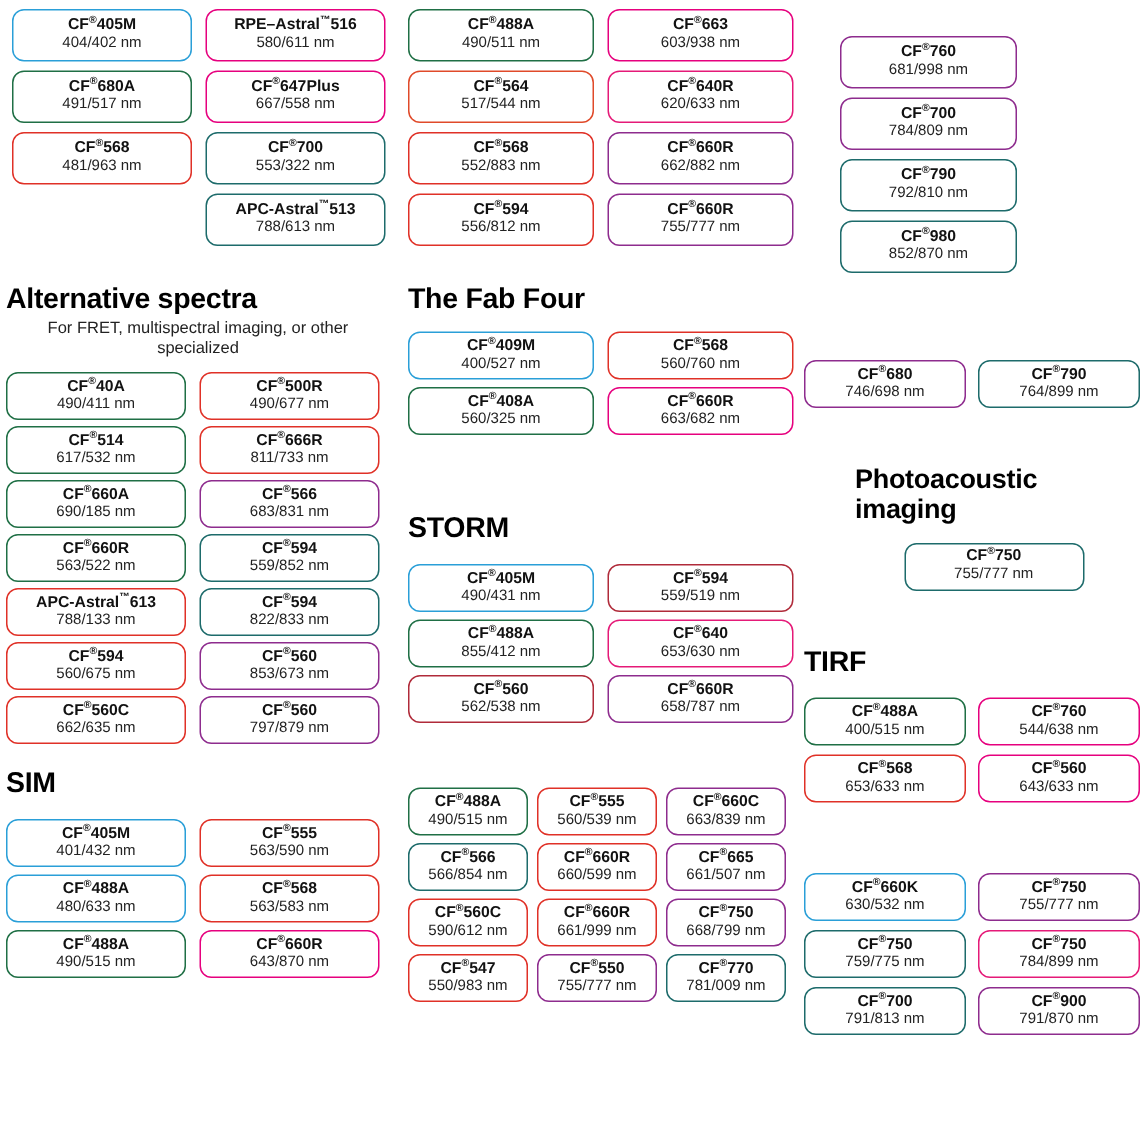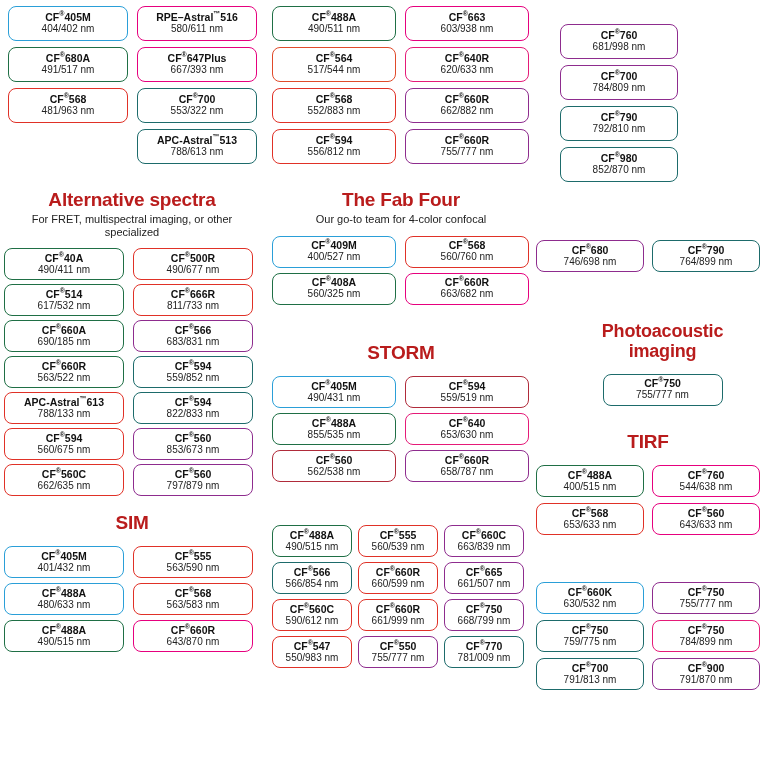--- a/index.html
+++ b/index.html
@@ -11,23 +11,23 @@
     overflow:hidden;
     position:relative;
   }
   .canvas{position:relative;width:764px;height:764px;}
 
   
   .group{position:absolute;}
 
   
   .sec-title{
-    text-align:center;
+    text-align:left;
     font-weight:bold;
-    color:#b91c1c;
+    color:#000000;
     letter-spacing:-0.2px;
     line-height:1.1;
   }
   .sec-title.lg{font-size:19px;}
   .sec-title.md{font-size:18px;}
   .sec-sub{
     text-align:center;
     font-size:11px;
     color:#222;
     margin-top:2px;
@@ -78,21 +78,21 @@
         <div class="chip" style="width: 120px; height: 35px; border-color: rgb(230, 0, 126);">
           <div class="name"><span>RPE–Astral</span><sup>™</sup><span>516</span></div>
           <div class="spec">580/611 nm</div>
         </div>
         <div class="chip" style="width: 120px; height: 35px; border-color: rgb(31, 111, 69);">
           <div class="name"><span>CF</span><sup>®</sup><span>680A</span></div>
           <div class="spec">491/517 nm</div>
         </div>
         <div class="chip" style="width: 120px; height: 35px; border-color: rgb(230, 0, 126);">
           <div class="name"><span>CF</span><sup>®</sup><span>647Plus</span></div>
-          <div class="spec">667/393 nm</div>
+          <div class="spec">667/558 nm</div>
         </div>
         <div class="chip" style="width: 120px; height: 35px; border-color: rgb(224, 49, 39);">
           <div class="name"><span>CF</span><sup>®</sup><span>568</span></div>
           <div class="spec">481/963 nm</div>
         </div>
         <div class="chip" style="width: 120px; height: 35px; border-color: rgb(29, 107, 107);">
           <div class="name"><span>CF</span><sup>®</sup><span>700</span></div>
           <div class="spec">553/322 nm</div>
         </div>
         <div class="chip" style="width: 120px; height: 35px; border: 1.6px solid transparent; visibility: hidden;"></div>
@@ -249,21 +249,20 @@
         </div>
         <div class="chip" style="width: 120px; height: 32px; border-color: rgb(230, 0, 126);">
           <div class="name"><span>CF</span><sup>®</sup><span>660R</span></div>
           <div class="spec">643/870 nm</div>
         </div>
       </div>
   </div>
 
   <div class="group" style="left:272px;top:190px;width:258px;">
     <div class="sec-title lg">The Fab Four</div>
-    <div class="sec-sub">Our go-to team for 4-color confocal</div>
     <div class="chips" style="gap:5px 9px;margin-top:10px;">
         <div class="chip" style="width: 124px; height: 32px; border-color: rgb(42, 159, 216);">
           <div class="name"><span>CF</span><sup>®</sup><span>409M</span></div>
           <div class="spec">400/527 nm</div>
         </div>
         <div class="chip" style="width: 124px; height: 32px; border-color: rgb(224, 49, 39);">
           <div class="name"><span>CF</span><sup>®</sup><span>568</span></div>
           <div class="spec">560/760 nm</div>
         </div>
         <div class="chip" style="width: 124px; height: 32px; border-color: rgb(31, 111, 69);">
@@ -283,21 +282,21 @@
         <div class="chip" style="width: 124px; height: 32px; border-color: rgb(42, 159, 216);">
           <div class="name"><span>CF</span><sup>®</sup><span>405M</span></div>
           <div class="spec">490/431 nm</div>
         </div>
         <div class="chip" style="width: 124px; height: 32px; border-color: rgb(176, 43, 58);">
           <div class="name"><span>CF</span><sup>®</sup><span>594</span></div>
           <div class="spec">559/519 nm</div>
         </div>
         <div class="chip" style="width: 124px; height: 32px; border-color: rgb(31, 111, 69);">
           <div class="name"><span>CF</span><sup>®</sup><span>488A</span></div>
-          <div class="spec">855/535 nm</div>
+          <div class="spec">855/412 nm</div>
         </div>
         <div class="chip" style="width: 124px; height: 32px; border-color: rgb(229, 26, 120);">
           <div class="name"><span>CF</span><sup>®</sup><span>640</span></div>
           <div class="spec">653/630 nm</div>
         </div>
         <div class="chip" style="width: 124px; height: 32px; border-color: rgb(176, 43, 58);">
           <div class="name"><span>CF</span><sup>®</sup><span>560</span></div>
           <div class="spec">562/538 nm</div>
         </div>
         <div class="chip" style="width: 124px; height: 32px; border-color: rgb(142, 44, 142);">
@@ -366,21 +365,21 @@
           <div class="name"><span>CF</span><sup>®</sup><span>680</span></div>
           <div class="spec">746/698 nm</div>
         </div>
         <div class="chip" style="width: 108px; height: 32px; border-color: rgb(29, 107, 107);">
           <div class="name"><span>CF</span><sup>®</sup><span>790</span></div>
           <div class="spec">764/899 nm</div>
         </div>
       </div>
   </div>
 
-  <div class="group" style="left:570px;top:310px;width:185px;margin-top:12px;">
+  <div class="group" style="left:570px;top:310px;width:185px;">
     <div class="sec-title md">Photoacoustic imaging</div>
     <div class="chips" style="gap:6px;margin-top:12px;justify-content:center;">
         <div class="chip" style="width: 120px; height: 32px; border-color: rgb(29, 107, 107);">
           <div class="name"><span>CF</span><sup>®</sup><span>750</span></div>
           <div class="spec">755/777 nm</div>
         </div>
       </div>
   </div>
 
   <div class="group" style="left:536px;top:432px;width:224px;">

